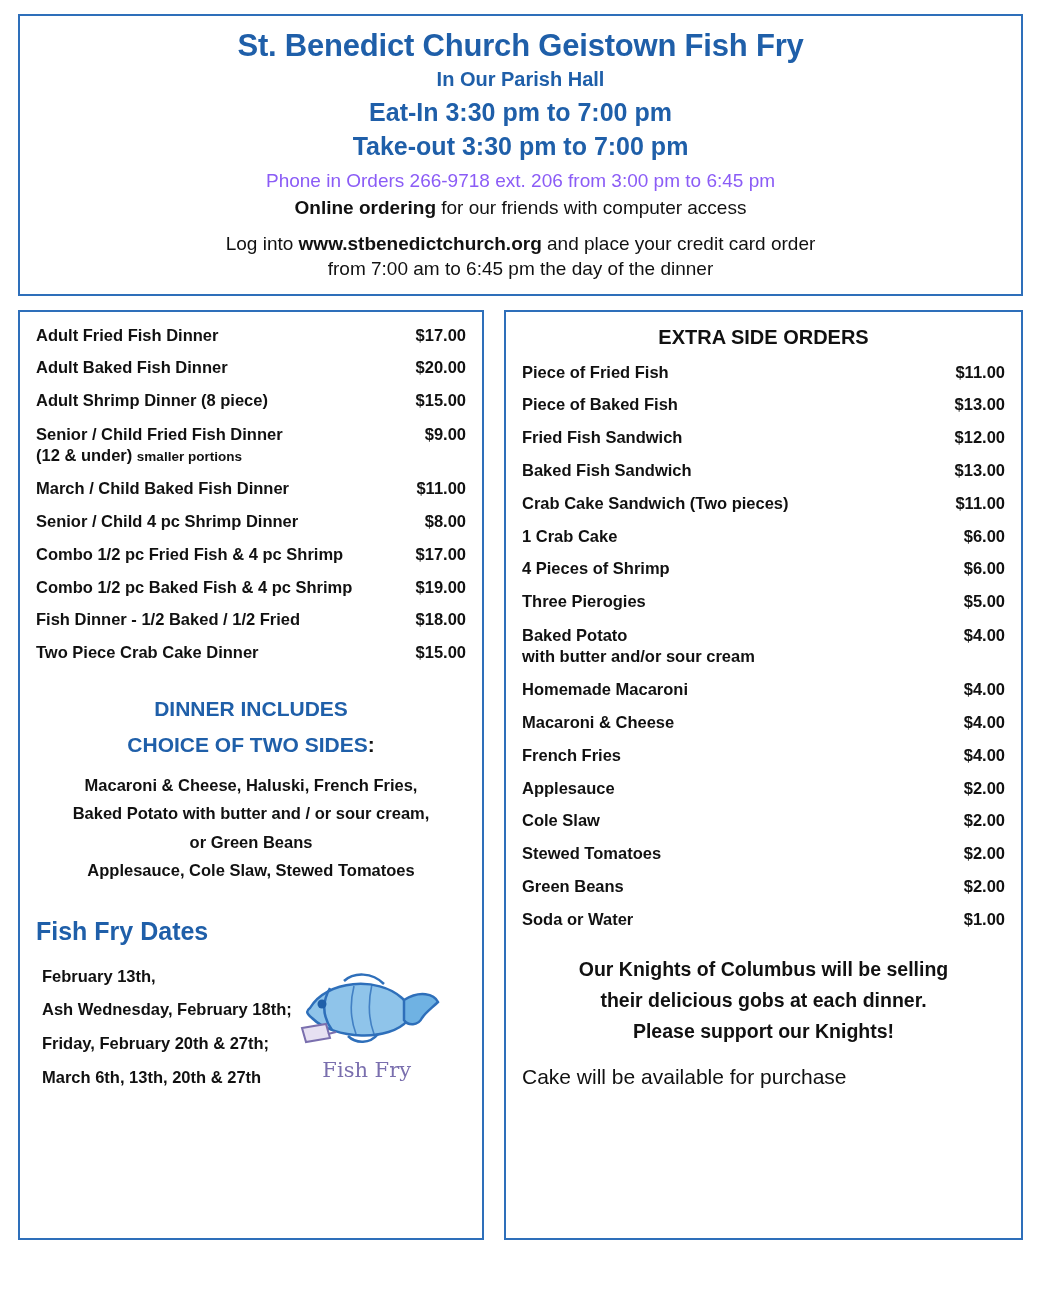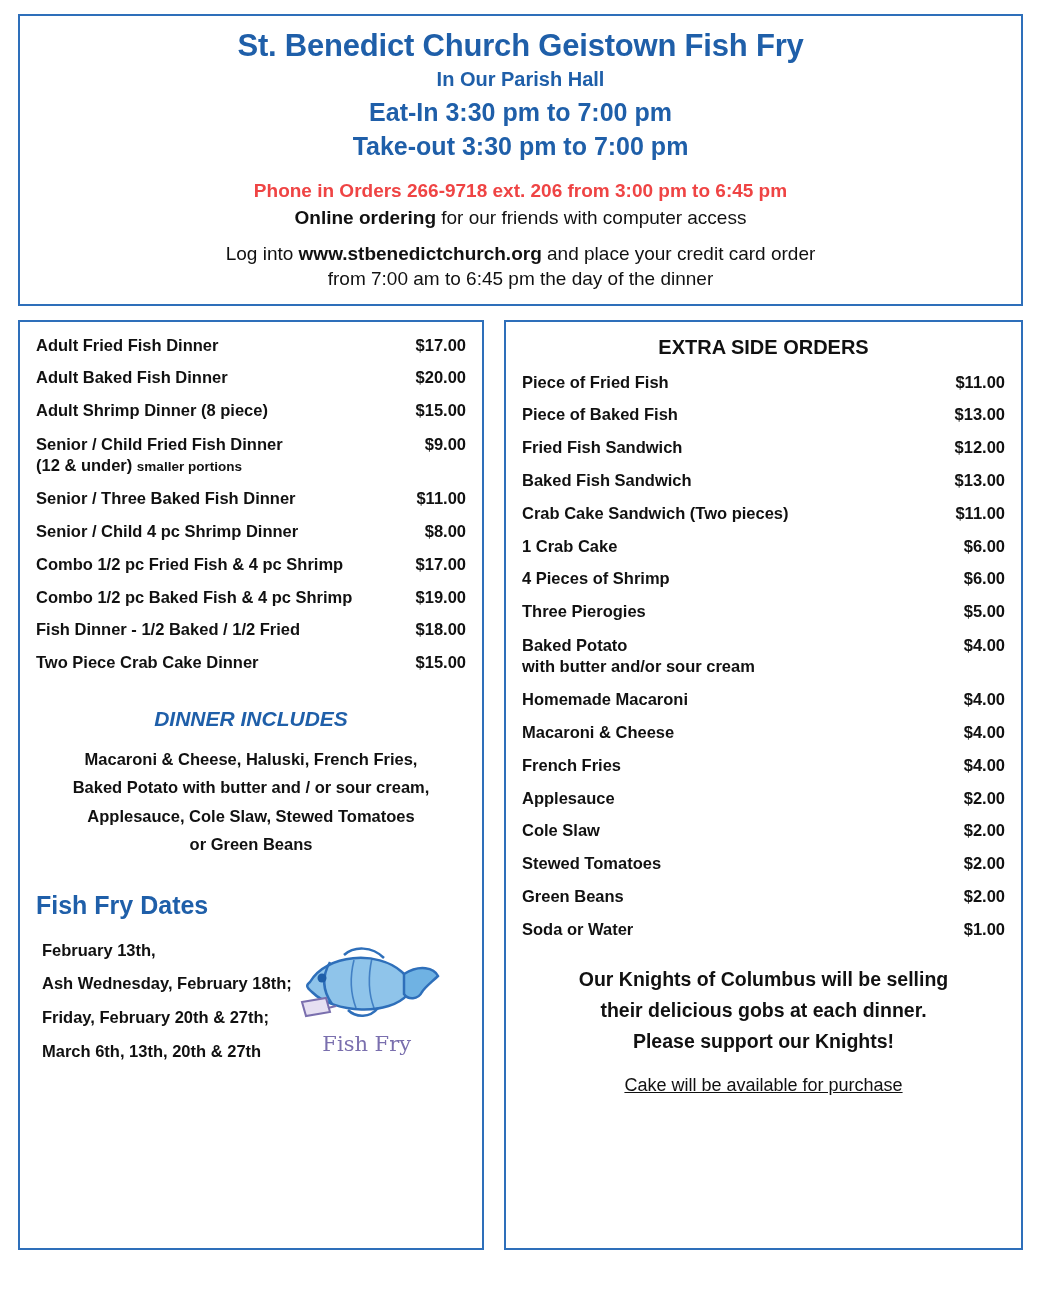--- a/index.html
+++ b/index.html
@@ -49,24 +49,24 @@
     font-weight: bold;
     margin-top: 7px;
   }
   .hdr-line-big2 {
     color: #1f5fa9;
     font-size: 25px;
     font-weight: bold;
     margin-top: 5px;
   }
   .hdr-phone {
-    color: #ef4444;
+    color: #8b5cf6;
     font-size: 19px;
-    font-weight: bold;
-    margin-top: 19px;
+    font-weight: normal;
+    margin-top: 9px;
   }
   .hdr-online {
     color: #111;
     font-size: 19px;
     margin-top: 5px;
   }
   .hdr-online b { font-weight: bold; }
   .hdr-log {
     color: #111;
     font-size: 19px;
@@ -114,21 +114,20 @@
   }
   .two-line .nm { line-height: 1.28; }
 
   
   .dinner-includes {
     text-align: center;
     color: #1f5fa9;
     font-size: 21px;
     font-weight: bold;
     margin-top: 34px;
-    font-style: italic;
   }
   .choice-two {
     text-align: center;
     color: #1f5fa9;
     font-size: 21px;
     font-weight: bold;
     margin-top: 12px;
   }
   .choice-two .colon { color: #111; }
   .sides-list {
@@ -178,24 +177,23 @@
     margin-bottom: 14px;
   }
   .kofc {
     text-align: center;
     font-size: 19.5px;
     font-weight: bold;
     line-height: 1.6;
     margin-top: 24px;
   }
   .cake {
-    text-align: center;
-    font-size: 18px;
+    text-align: left;
+    font-size: 21px;
     margin-top: 18px;
-    text-decoration: underline;
   }
 </style>
 </head>
 <body>
 
 <div class="page">
 
   <div class="header-box">
     <div class="hdr-title">St. Benedict Church Geistown Fish Fry</div>
     <div class="hdr-sub">In Our Parish Hall</div>
@@ -228,21 +226,21 @@
         <span class="pr">$15.00</span>
       </div>
       <div class="price-row two-line">
         <span class="nm">
           <span>Senior / Child  Fried Fish Dinner</span><br>
           <span>(12 &amp; under) </span><span class="small">smaller portions</span>
         </span>
         <span class="pr">$9.00</span>
       </div>
       <div class="price-row">
-        <span class="nm">Senior / Three Baked Fish Dinner</span>
+        <span class="nm">March / Child Baked Fish Dinner</span>
         <span class="pr">$11.00</span>
       </div>
       <div class="price-row">
         <span class="nm">Senior / Child 4 pc Shrimp Dinner</span>
         <span class="pr">$8.00</span>
       </div>
       <div class="price-row">
         <span class="nm">Combo 1/2 pc Fried Fish &amp; 4 pc Shrimp</span>
         <span class="pr">$17.00</span>
       </div>
@@ -253,25 +251,28 @@
       <div class="price-row">
         <span class="nm">Fish Dinner - 1/2 Baked / 1/2 Fried</span>
         <span class="pr">$18.00</span>
       </div>
       <div class="price-row">
         <span class="nm">Two Piece Crab Cake Dinner</span>
         <span class="pr">$15.00</span>
       </div>
 
       <div class="dinner-includes">DINNER INCLUDES</div>
+      <div class="choice-two">
+        <span>CHOICE OF TWO SIDES</span><span class="colon">:</span>
+      </div>
       <div class="sides-list">
         <div>Macaroni &amp; Cheese, Haluski, French Fries,</div>
         <div>Baked Potato with butter and / or sour cream,</div>
+        <div>or  Green Beans</div>
         <div>Applesauce, Cole Slaw, Stewed Tomatoes</div>
-        <div>or  Green Beans</div>
       </div>
 
       <div class="dates-title">Fish Fry Dates</div>
 
       <div class="dates-wrap">
         <div class="dates-list">
           <div>February  13th,</div>
           <div>Ash Wednesday, February 18th;</div>
           <div>Friday, February 20th &amp; 27th;</div>
           <div>March 6th, 13th, 20th &amp; 27th</div>

